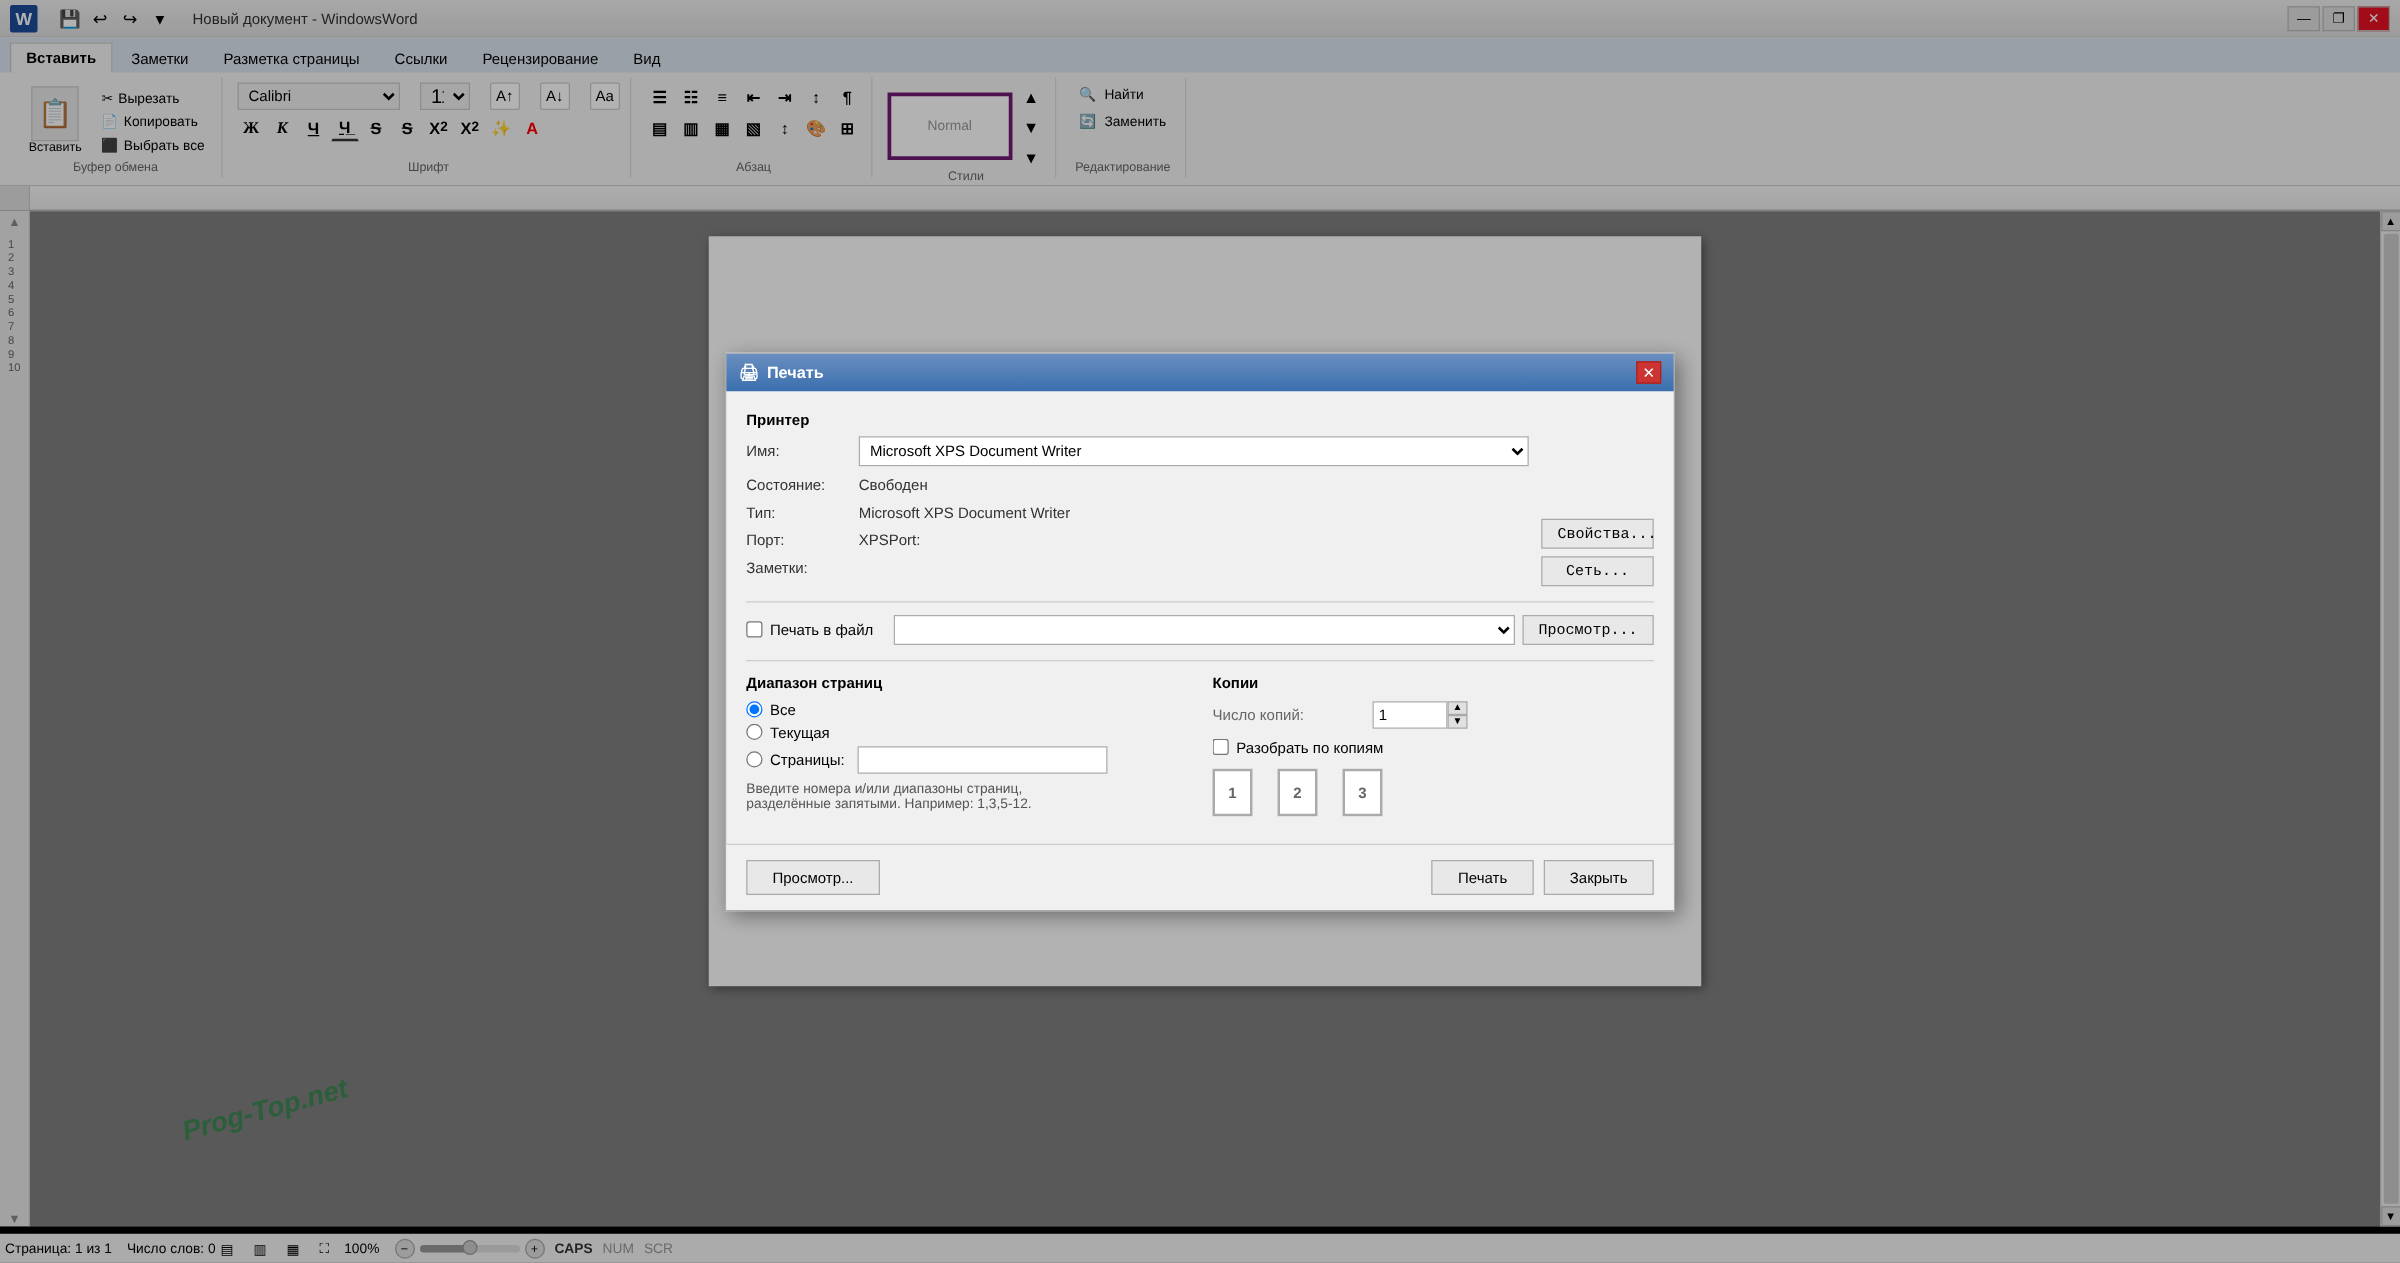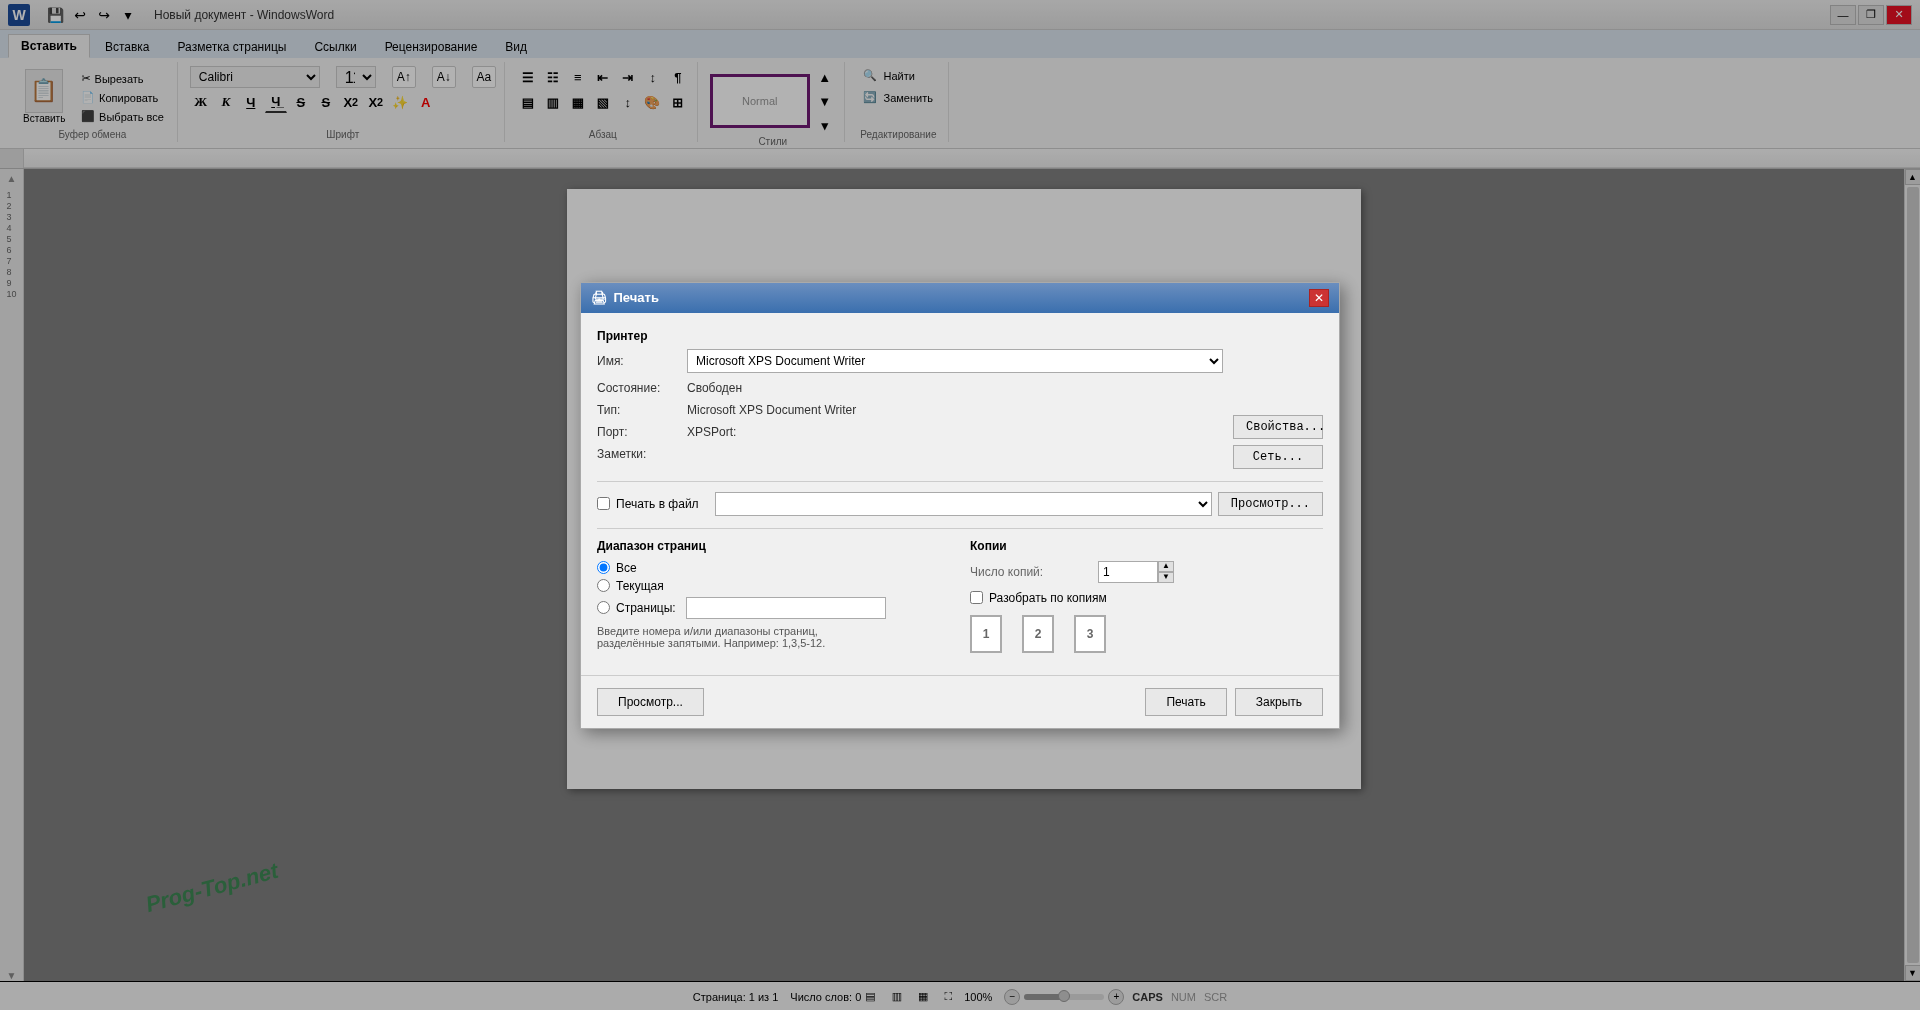--- a/index.html
+++ b/index.html
@@ -40,21 +40,21 @@
     .quick-access { display: flex; align-items: center; gap: 4px; padding: 2px 8px; }
     .qa-btn { width: 20px; height: 20px; background: transparent; border: none; cursor: pointer; font-size: 14px; }
     .sidebar-left { width: 24px; background: #e8e8e8; border-right: 1px solid #ccc; display: flex; flex-direction: column; align-items: center; padding-top: 4px; gap: 2px; }
     .document-area { flex: 1; background: #808080; display: flex; align-items: flex-start; justify-content: center; padding: 20px; overflow: auto; position: relative; }
     .document-page { width: 794px; min-height: 600px; background: white; box-shadow: 2px 2px 8px rgba(0,0,0,0.4); padding: 60px; }
 
     
     .watermark { position: absolute; bottom: 80px; left: 120px; color: #2d8a4a; font-size: 22px; font-weight: bold; font-style: italic; opacity: 0.8; transform: rotate(-15deg); font-family: Arial; }
 
     
-    .status-bar { height: 30px; background: #f5f5f5; border-top: 1px solid #000000; display: flex; align-items: center; justify-content: center; padding: 0 20px; font-size: 11px; }
+    .status-bar { height: 30px; background: #f5f5f5; border-top: 6px solid #000000; display: flex; align-items: center; justify-content: flex-start; padding: 0 4px; font-size: 11px; }
     .status-left { display: flex; align-items: center; gap: 12px; }
     .status-right { display: flex; align-items: center; gap: 8px; }
     .status-btn { background: transparent; border: none; cursor: pointer; font-size: 11px; padding: 2px 4px; }
     .zoom-control { display: flex; align-items: center; gap: 4px; }
     .zoom-btn { width: 16px; height: 16px; background: #e0e0e0; border: 1px solid #aaa; border-radius: 50%; display: flex; align-items: center; justify-content: center; font-size: 10px; cursor: pointer; }
     .caps-indicator { font-size: 11px; color: #333; font-weight: bold; }
     .num-indicator { font-size: 11px; color: #999; }
     .scr-indicator { font-size: 11px; color: #999; }
 
     
@@ -120,21 +120,21 @@
   <div class="window-controls">
     <button class="win-btn">—</button>
     <button class="win-btn">❐</button>
     <button class="win-btn close">✕</button>
   </div>
 </div>
 
 <div class="ribbon">
   <div class="ribbon-tabs">
     <div class="ribbon-tab active">Вставить</div>
-    <div class="ribbon-tab">Вставка</div>
+    <div class="ribbon-tab">Заметки</div>
     <div class="ribbon-tab">Разметка страницы</div>
     <div class="ribbon-tab">Ссылки</div>
     <div class="ribbon-tab">Рецензирование</div>
     <div class="ribbon-tab">Вид</div>
   </div>
   <div class="ribbon-content">
 
     <div class="ribbon-group">
       <div class="ribbon-group-content" style="flex-direction:row; align-items:flex-start;">
         <div style="display:flex; flex-direction:column; align-items:center;">

